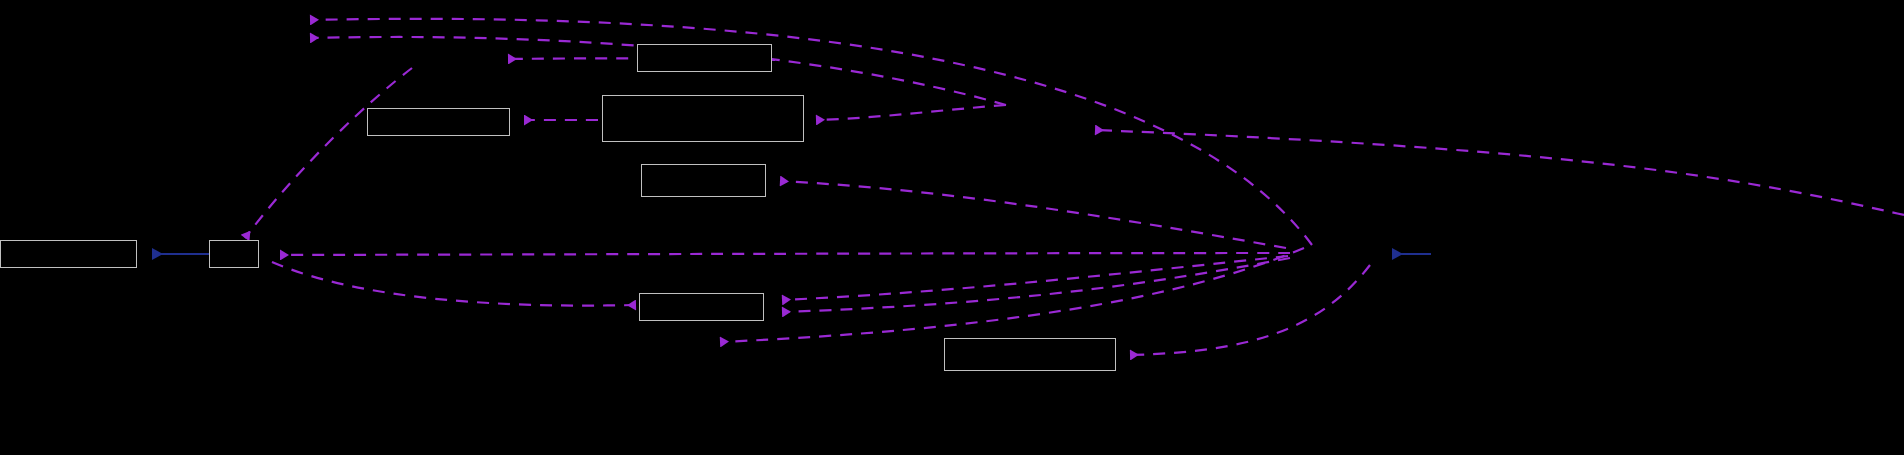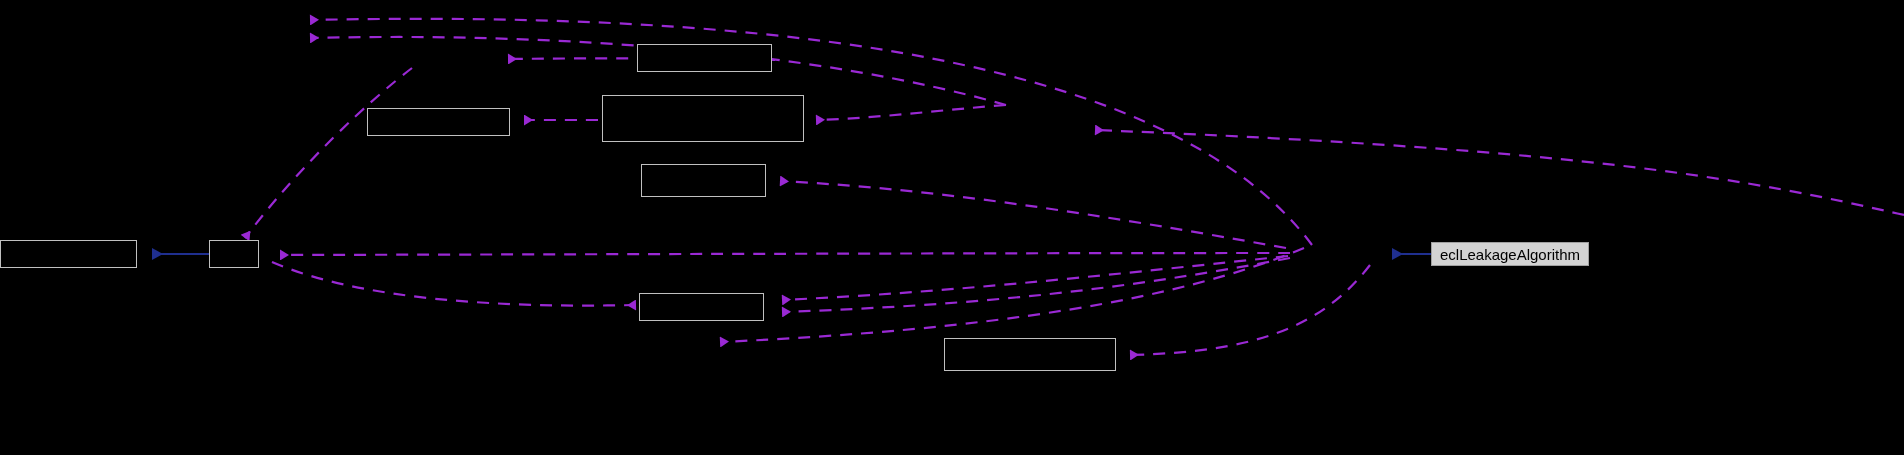--- a/index.html
+++ b/index.html
@@ -122,17 +122,14 @@
   </div>
 
   <div class="node" style="left:639px; top:293px; width:125px; height:28px;">
     <span class="node-label"></span>
   </div>
 
   <div class="node" style="left:944px; top:338px; width:172px; height:33px;">
     <span class="node-label"></span>
   </div>
 
-  <div class="node labeled" style="left:1431px; top:242px; width:158px; height:24px;">
-    <span class="node-label">eclLeakageAlgorithm</span>
-  </div>
 
 </div>
 
 </body></html>

